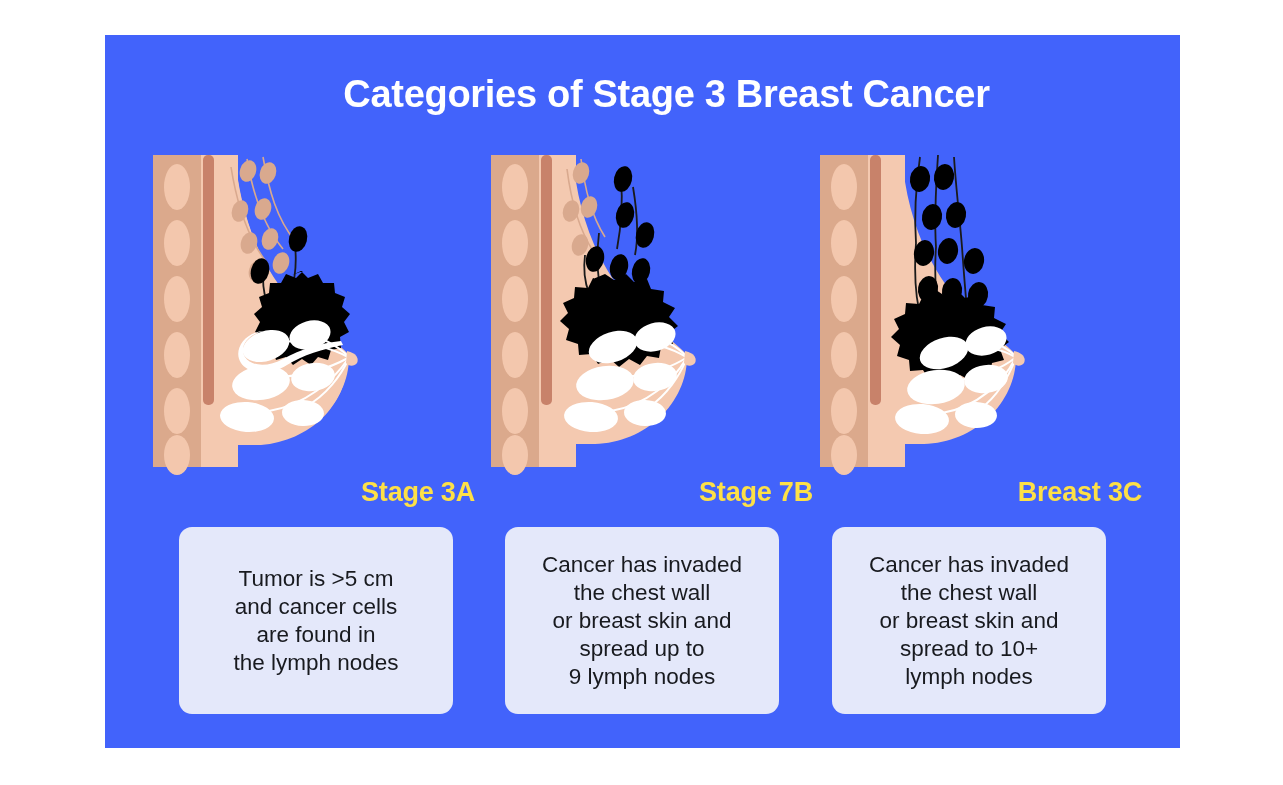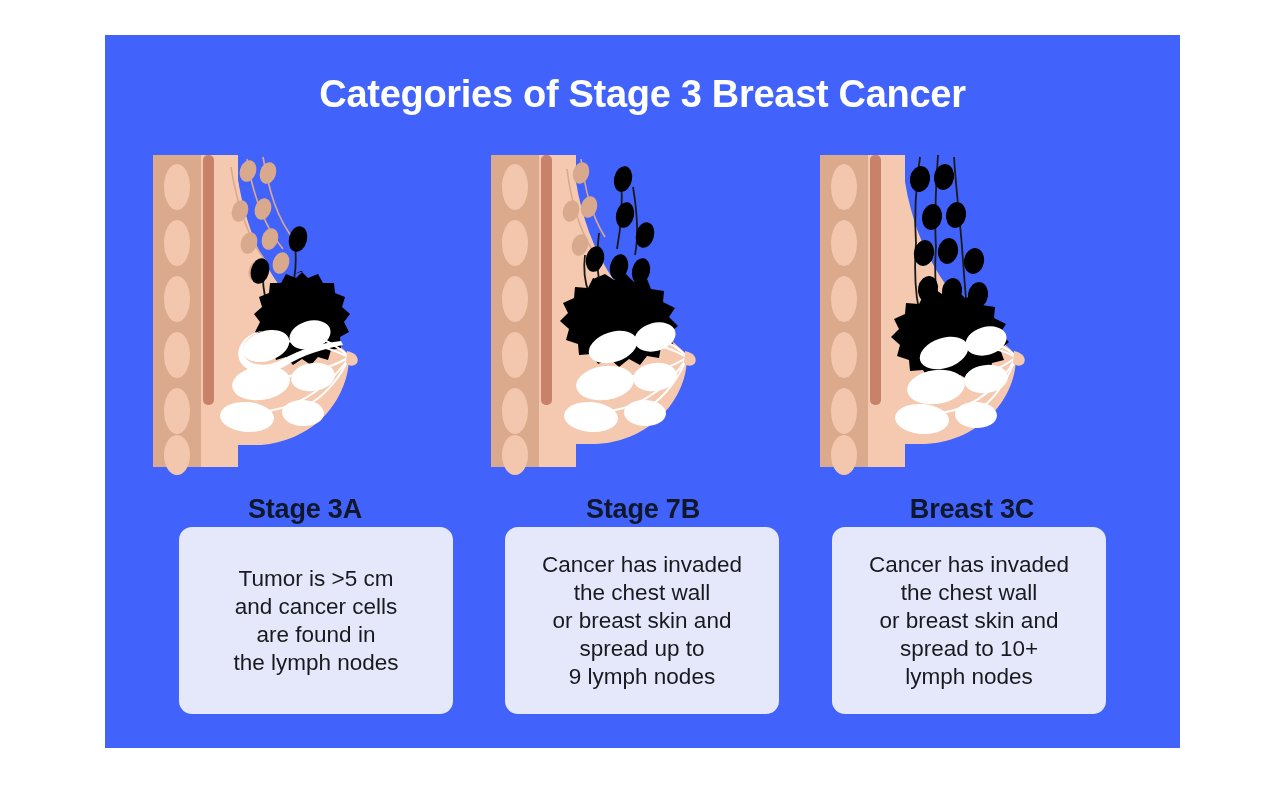--- a/index.html
+++ b/index.html
@@ -24,20 +24,21 @@
   #title {
     position: absolute;
     left: 0;
     top: 38px;
     width: 1075px;
     text-align: center;
     color: #ffffff;
     font-size: 38px;
     font-weight: bold;
     letter-spacing: -0.3px;
+    padding-left: 24px;
   }
   .panel {
     position: absolute;
     top: 110px;
     width: 340px;
     height: 600px;
   }
   #panel-0 { left: 30px; }
   #panel-1 { left: 368px; }
   #panel-2 { left: 697px; }
@@ -46,24 +47,24 @@
     position: absolute;
     left: 0;
     top: 0;
     width: 340px;
     height: 330px;
   }
   .illustration svg { display: block; }
 
   .stage-label {
     position: absolute;
-    top: 349px;
+    top: 332px;
     width: 340px;
-    text-align: center;
-    color: #0f172a;
+    text-align: right;
+    color: #fde047;
     font-size: 27px;
     font-weight: bold;
     letter-spacing: -0.2px;
   }
   .caption-box {
     position: absolute;
     top: 382px;
     width: 274px;
     height: 187px;
     background: #e4e8fa;

